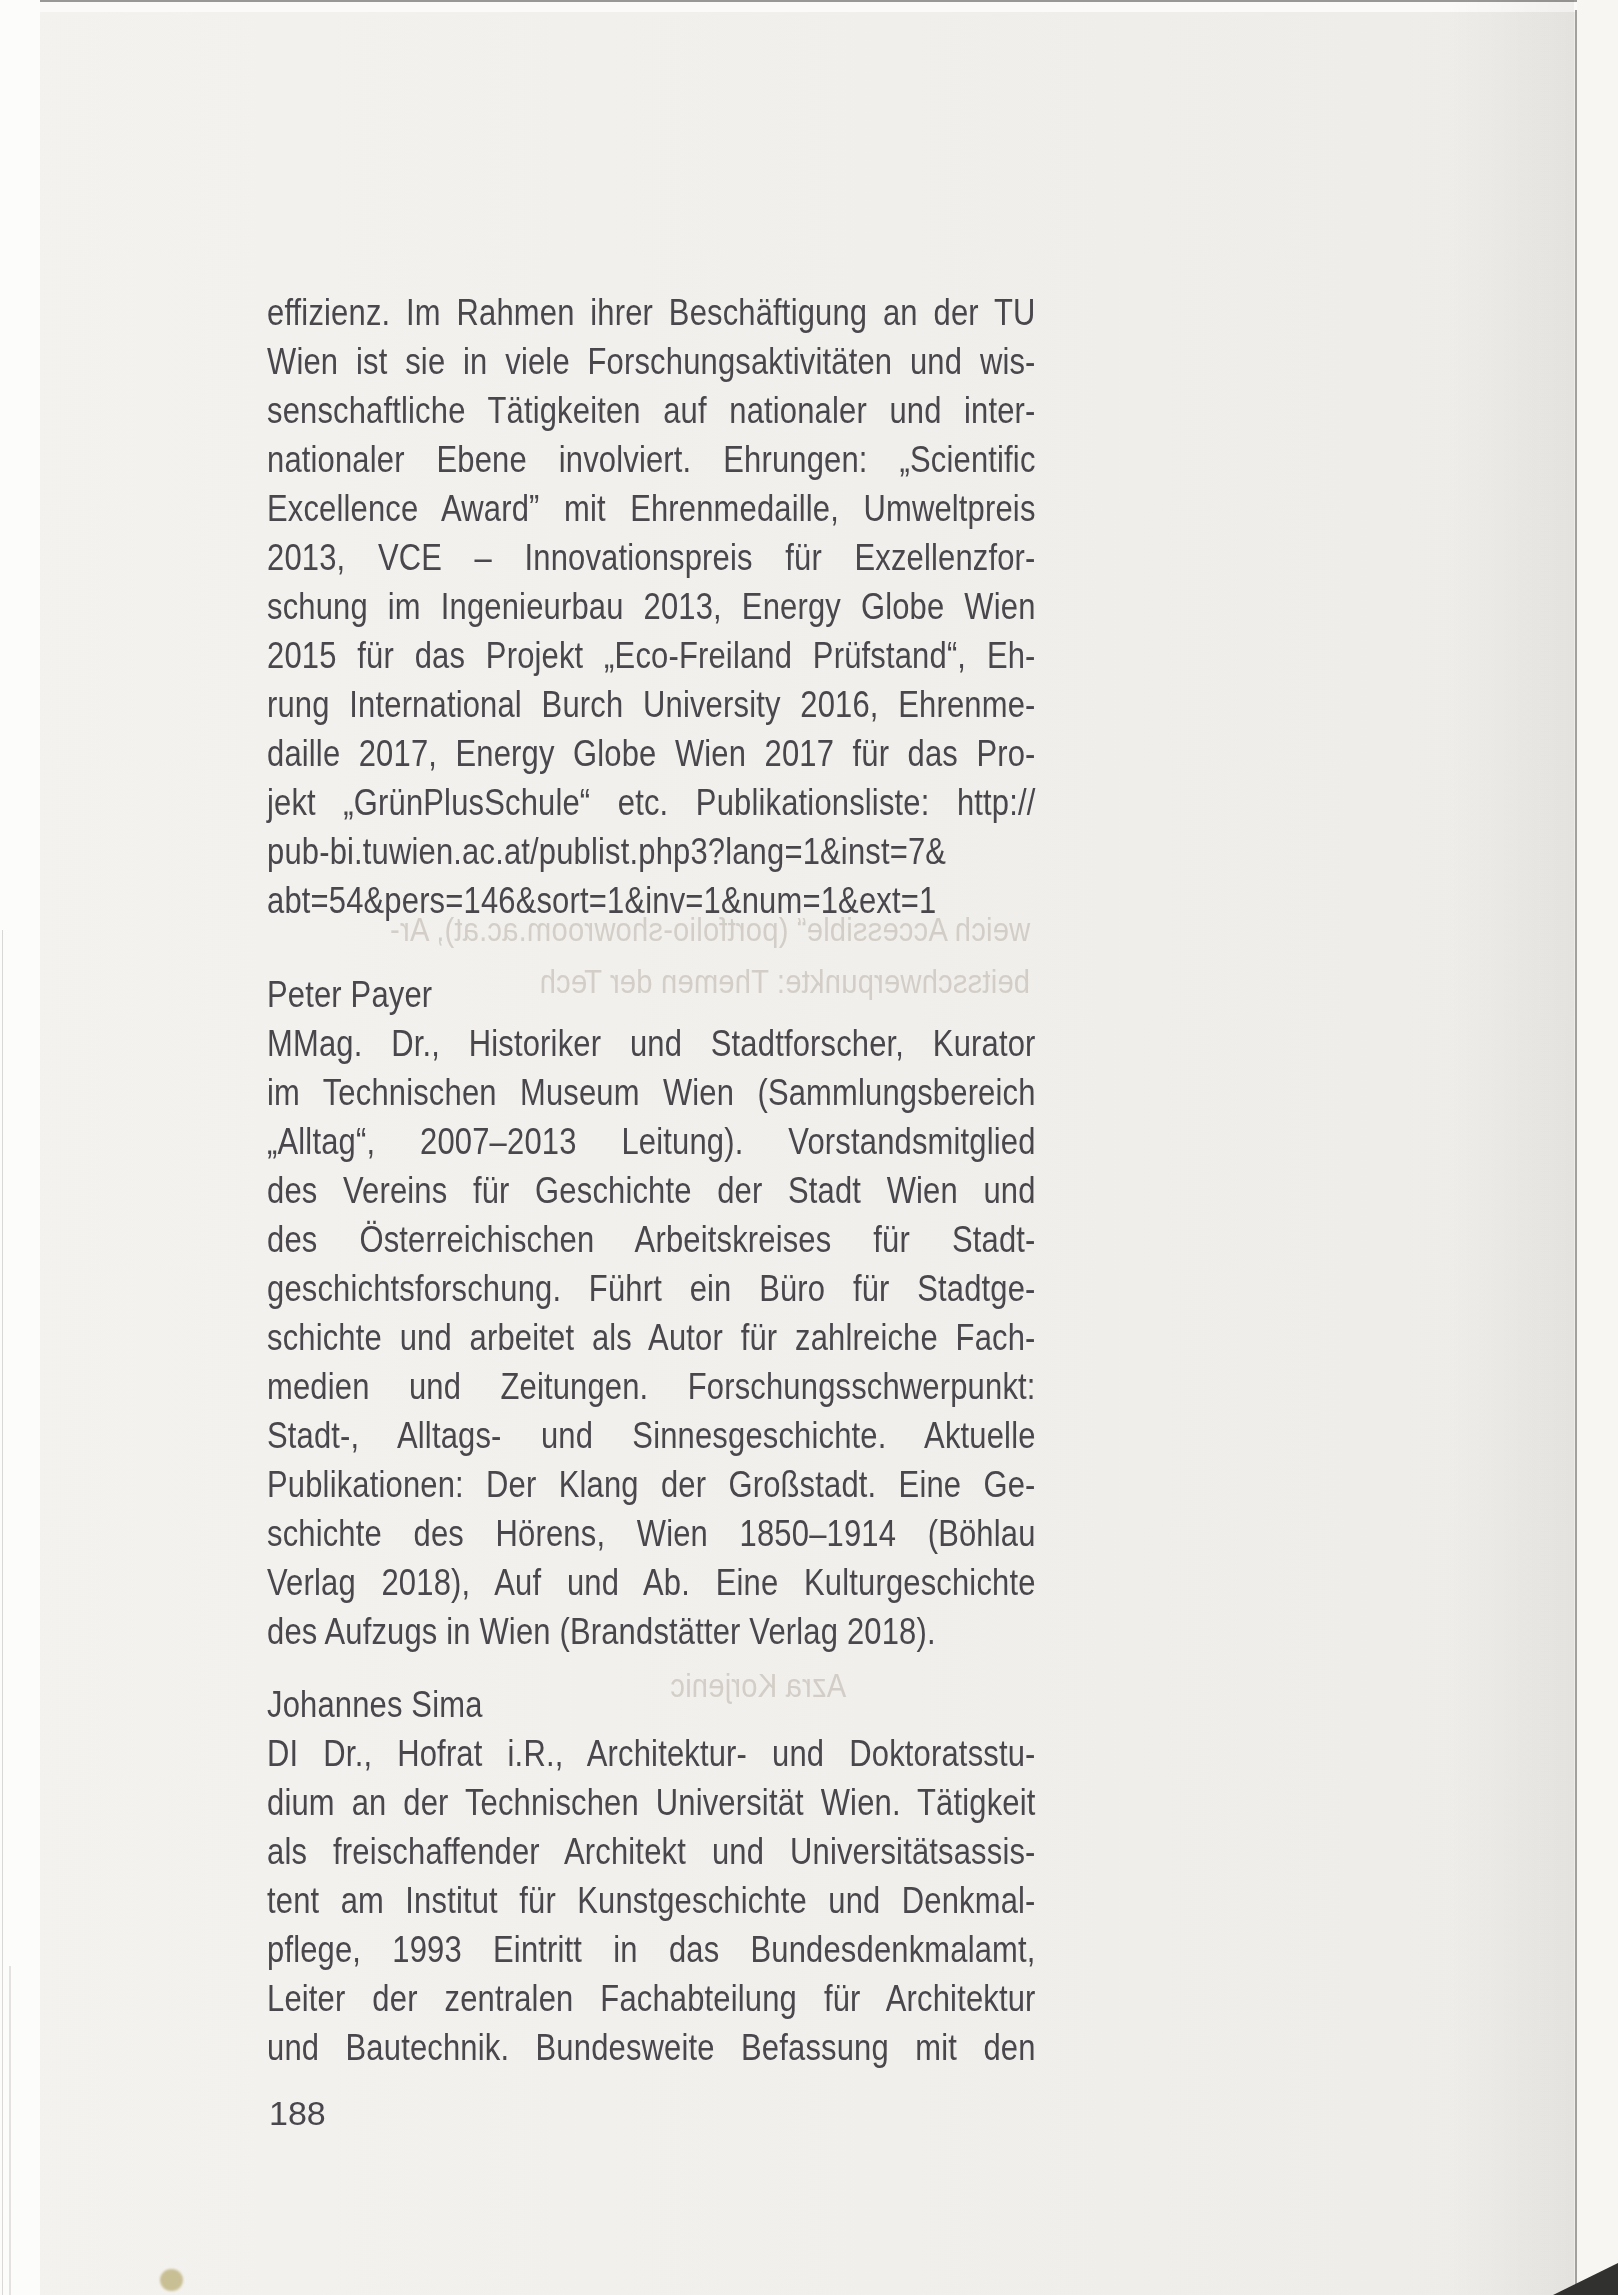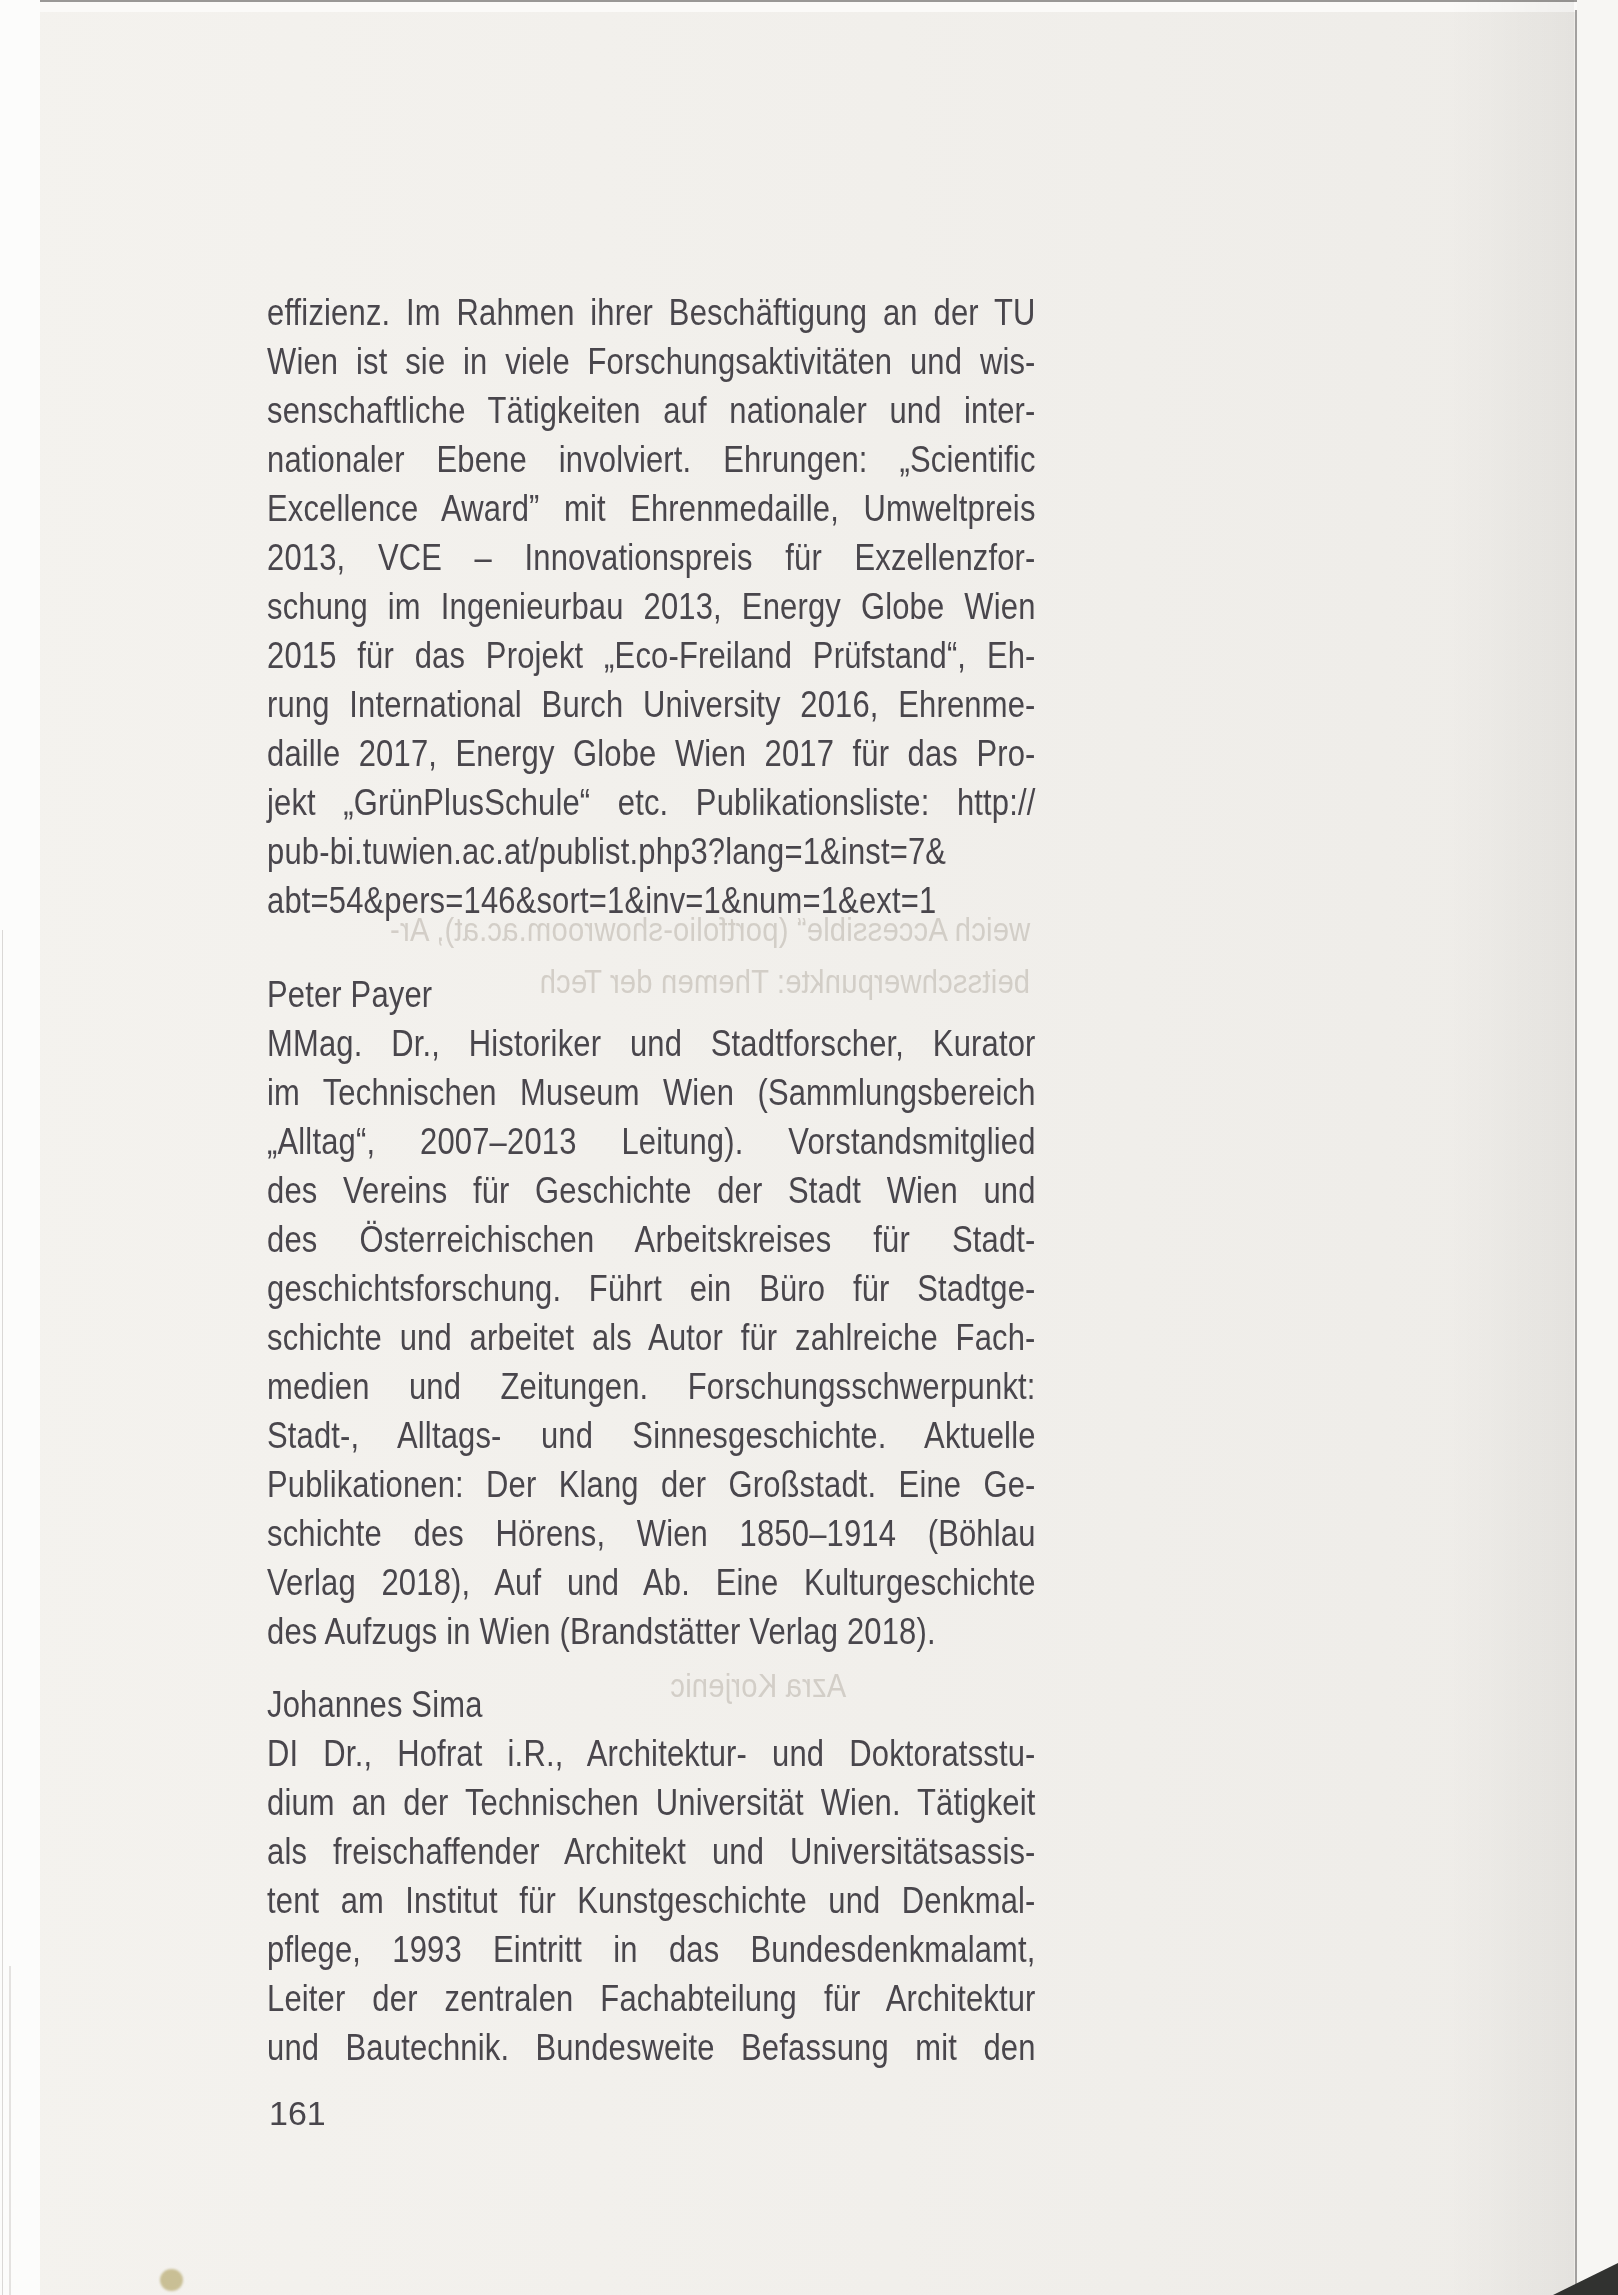--- a/index.html
+++ b/index.html
@@ -107,14 +107,14 @@
       <div class="line just">tent am Institut für Kunstgeschichte und Denkmal-</div>
       <div class="line just">pflege, 1993 Eintritt in das Bundesdenkmalamt,</div>
       <div class="line just">Leiter der zentralen Fachabteilung für Architektur</div>
       <div class="line just">und Bautechnik. Bundesweite Befassung mit den</div>
     </section>
     <div class="bleed bleed-0">weich Accessible“ (portfolio-showroom.ac.at), Ar-</div>
     <div class="bleed bleed-1">beitsschwerpunkte: Themen der Tech</div>
     <div class="bleed bleed-2">Azra Korjenic</div>
   </main>
 
-<div class="page-number">161</div>
+<div class="page-number">188</div>
 
 
 </body></html>

